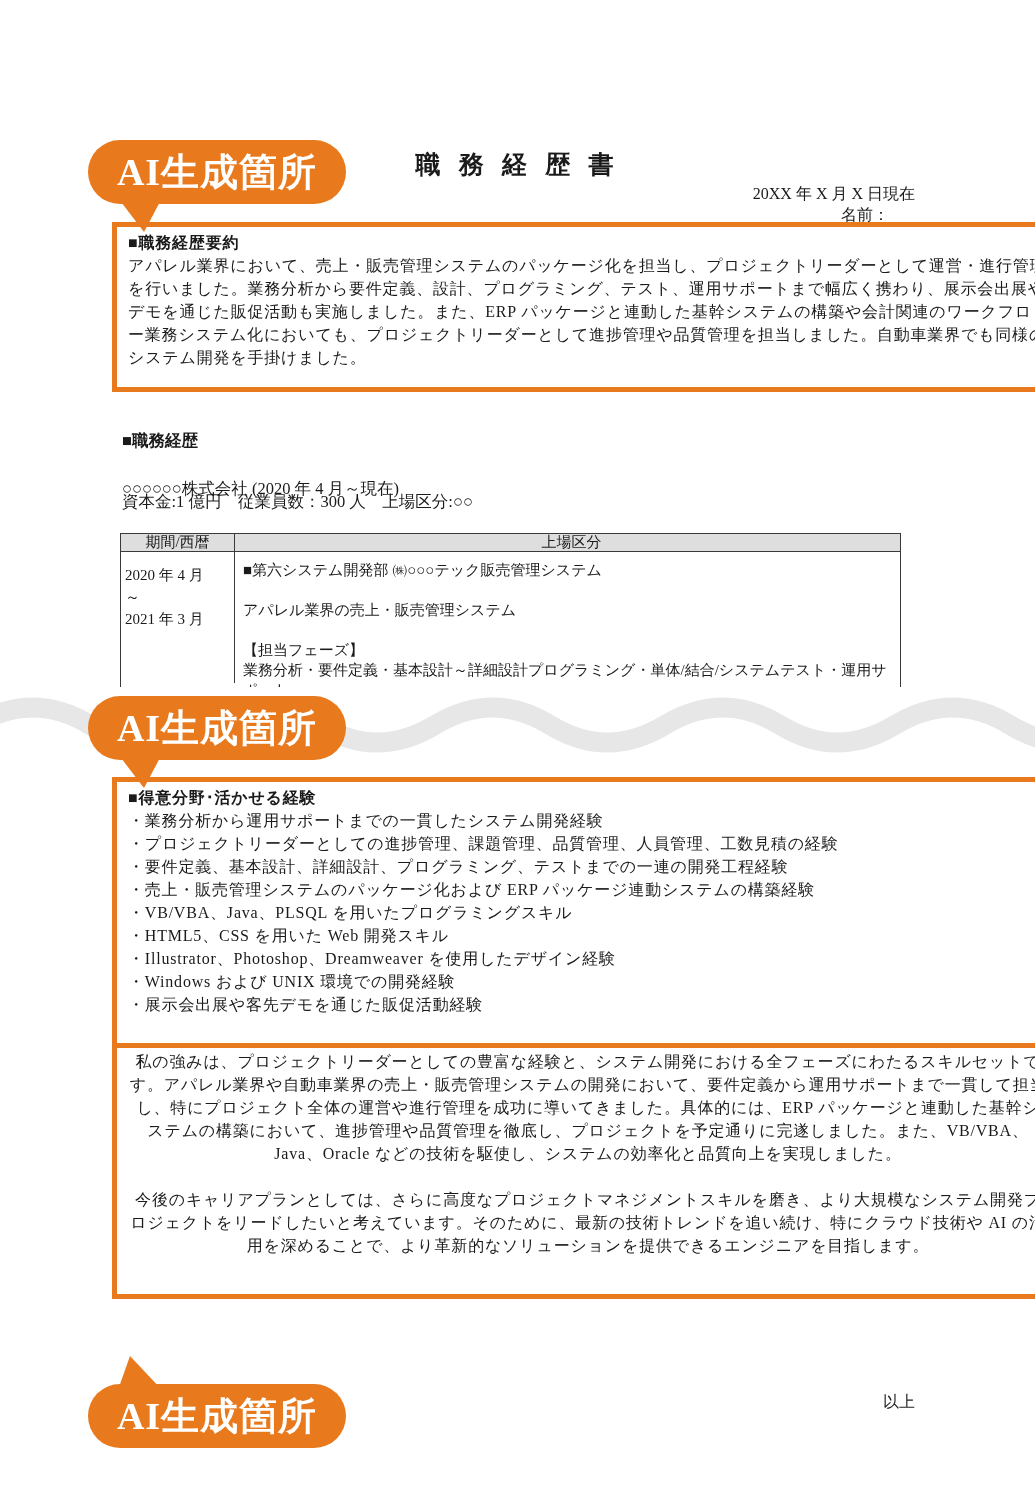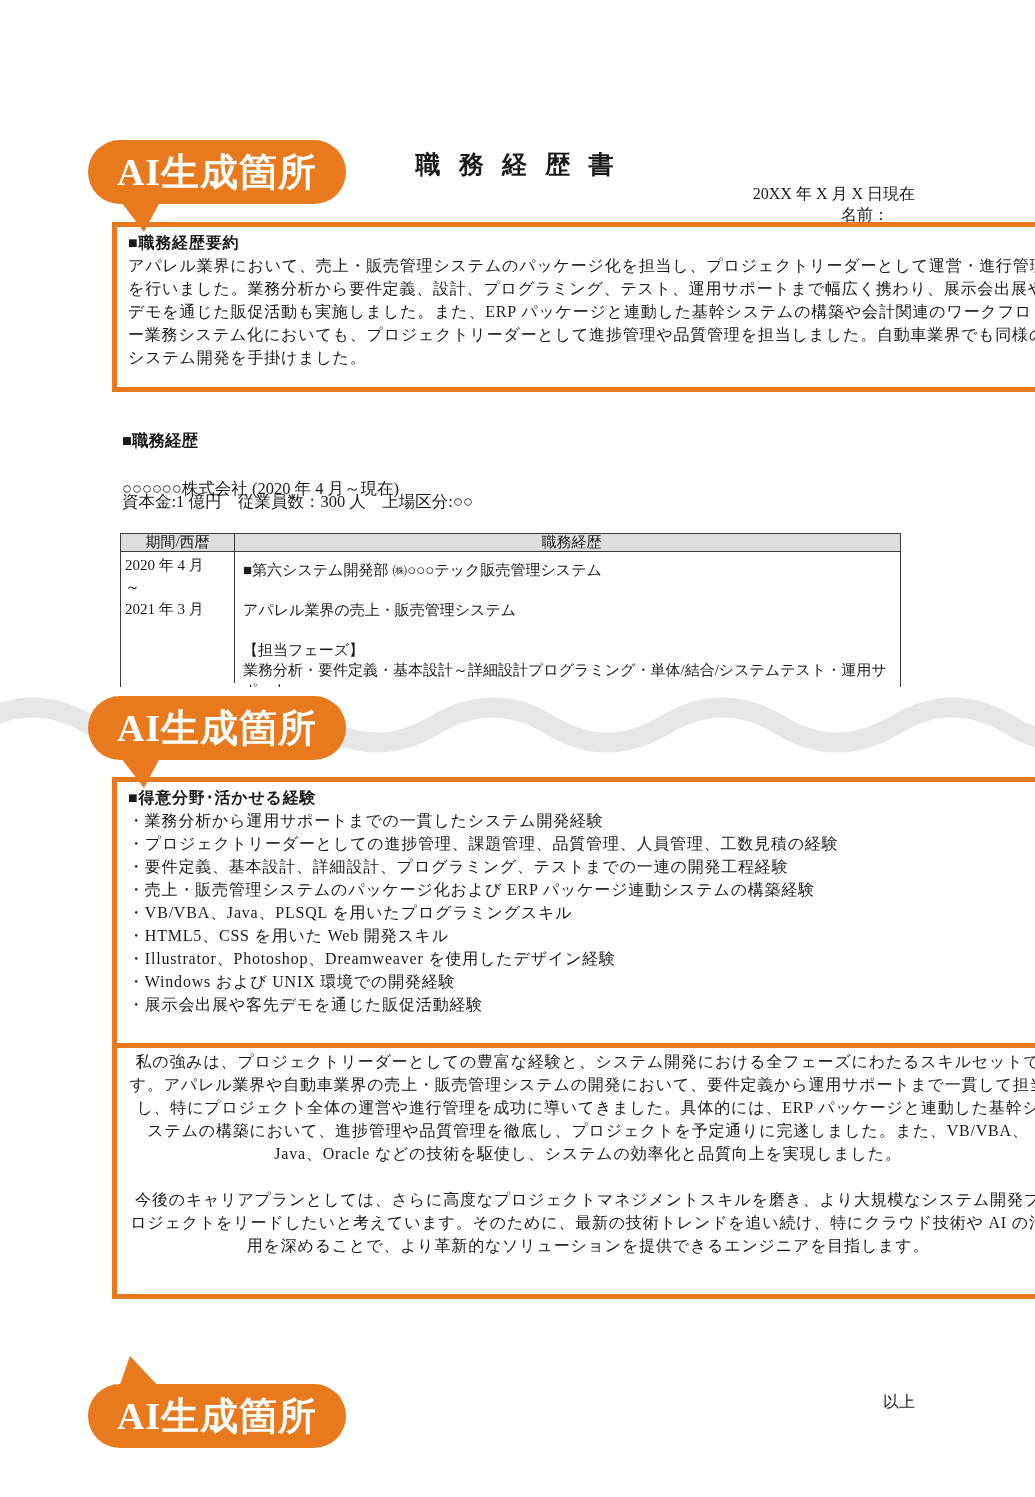--- a/index.html
+++ b/index.html
@@ -78,21 +78,21 @@
     border-right:1px solid #3a3a3a;
     overflow:hidden;
     font-size:15px;
     background:#fff;
   }
   .ht-head{display:flex;background:var(--table-header-bg);border-bottom:1px solid #3a3a3a;height:18px;gap:8px;}
   .ht-head .hcell{display:flex;align-items:center;justify-content:center;}
   .hcell.period{width:114px;border-right:1px solid #3a3a3a;}
   .hcell.detail{flex:1;}
   .ht-body{display:flex;height:131px;}
-  .bcell.period{width:114px;border-right:1px solid #3a3a3a;padding:2px 4px;}
+  .bcell.period{width:114px;border-right:1px solid #3a3a3a;padding:12px 4px;}
   .bcell.period div{line-height:22px;}
   .bcell.detail{flex:1;padding:8px 8px;}
   .bcell.detail .tline{line-height:20px;min-height:20px;}
 
   
   .wave-divider{position:absolute;left:0;top:688px;width:1035px;height:80px;z-index:1;}
 
   
   .closing{position:absolute;top:1392px;right:120px;font-size:16px;}
 </style>
@@ -119,21 +119,21 @@
     <div>アパレル業界において、売上・販売管理システムのパッケージ化を担当し、プロジェクトリーダーとして運営・進行管理を行いました。業務分析から要件定義、設計、プログラミング、テスト、運用サポートまで幅広く携わり、展示会出展やデモを通じた販促活動も実施しました。また、ERP パッケージと連動した基幹システムの構築や会計関連のワークフロー業務システム化においても、プロジェクトリーダーとして進捗管理や品質管理を担当しました。自動車業界でも同様のシステム開発を手掛けました。</div>
   </div>
 
   <div class="career-heading">■職務経歴</div>
   <div class="company-name">○○○○○○株式会社 (2020 年 4 月～現在)</div>
   <div class="company-meta">資本金:1 億円　従業員数：300 人　上場区分:○○</div>
 
   <div class="history-table">
     <div class="ht-head">
       <div class="hcell period">期間/西暦</div>
-      <div class="hcell detail">職務経歴</div>
+      <div class="hcell detail">上場区分</div>
     </div>
     <div class="ht-body">
       <div class="bcell period">
         <div>2020 年 4 月</div>
         <div>～</div>
         <div>2021 年 3 月</div>
       </div>
       <div class="bcell detail">
         <div class="tline">■第六システム開発部 ㈱○○○テック販売管理システム</div>
         <div class="tline"></div>

